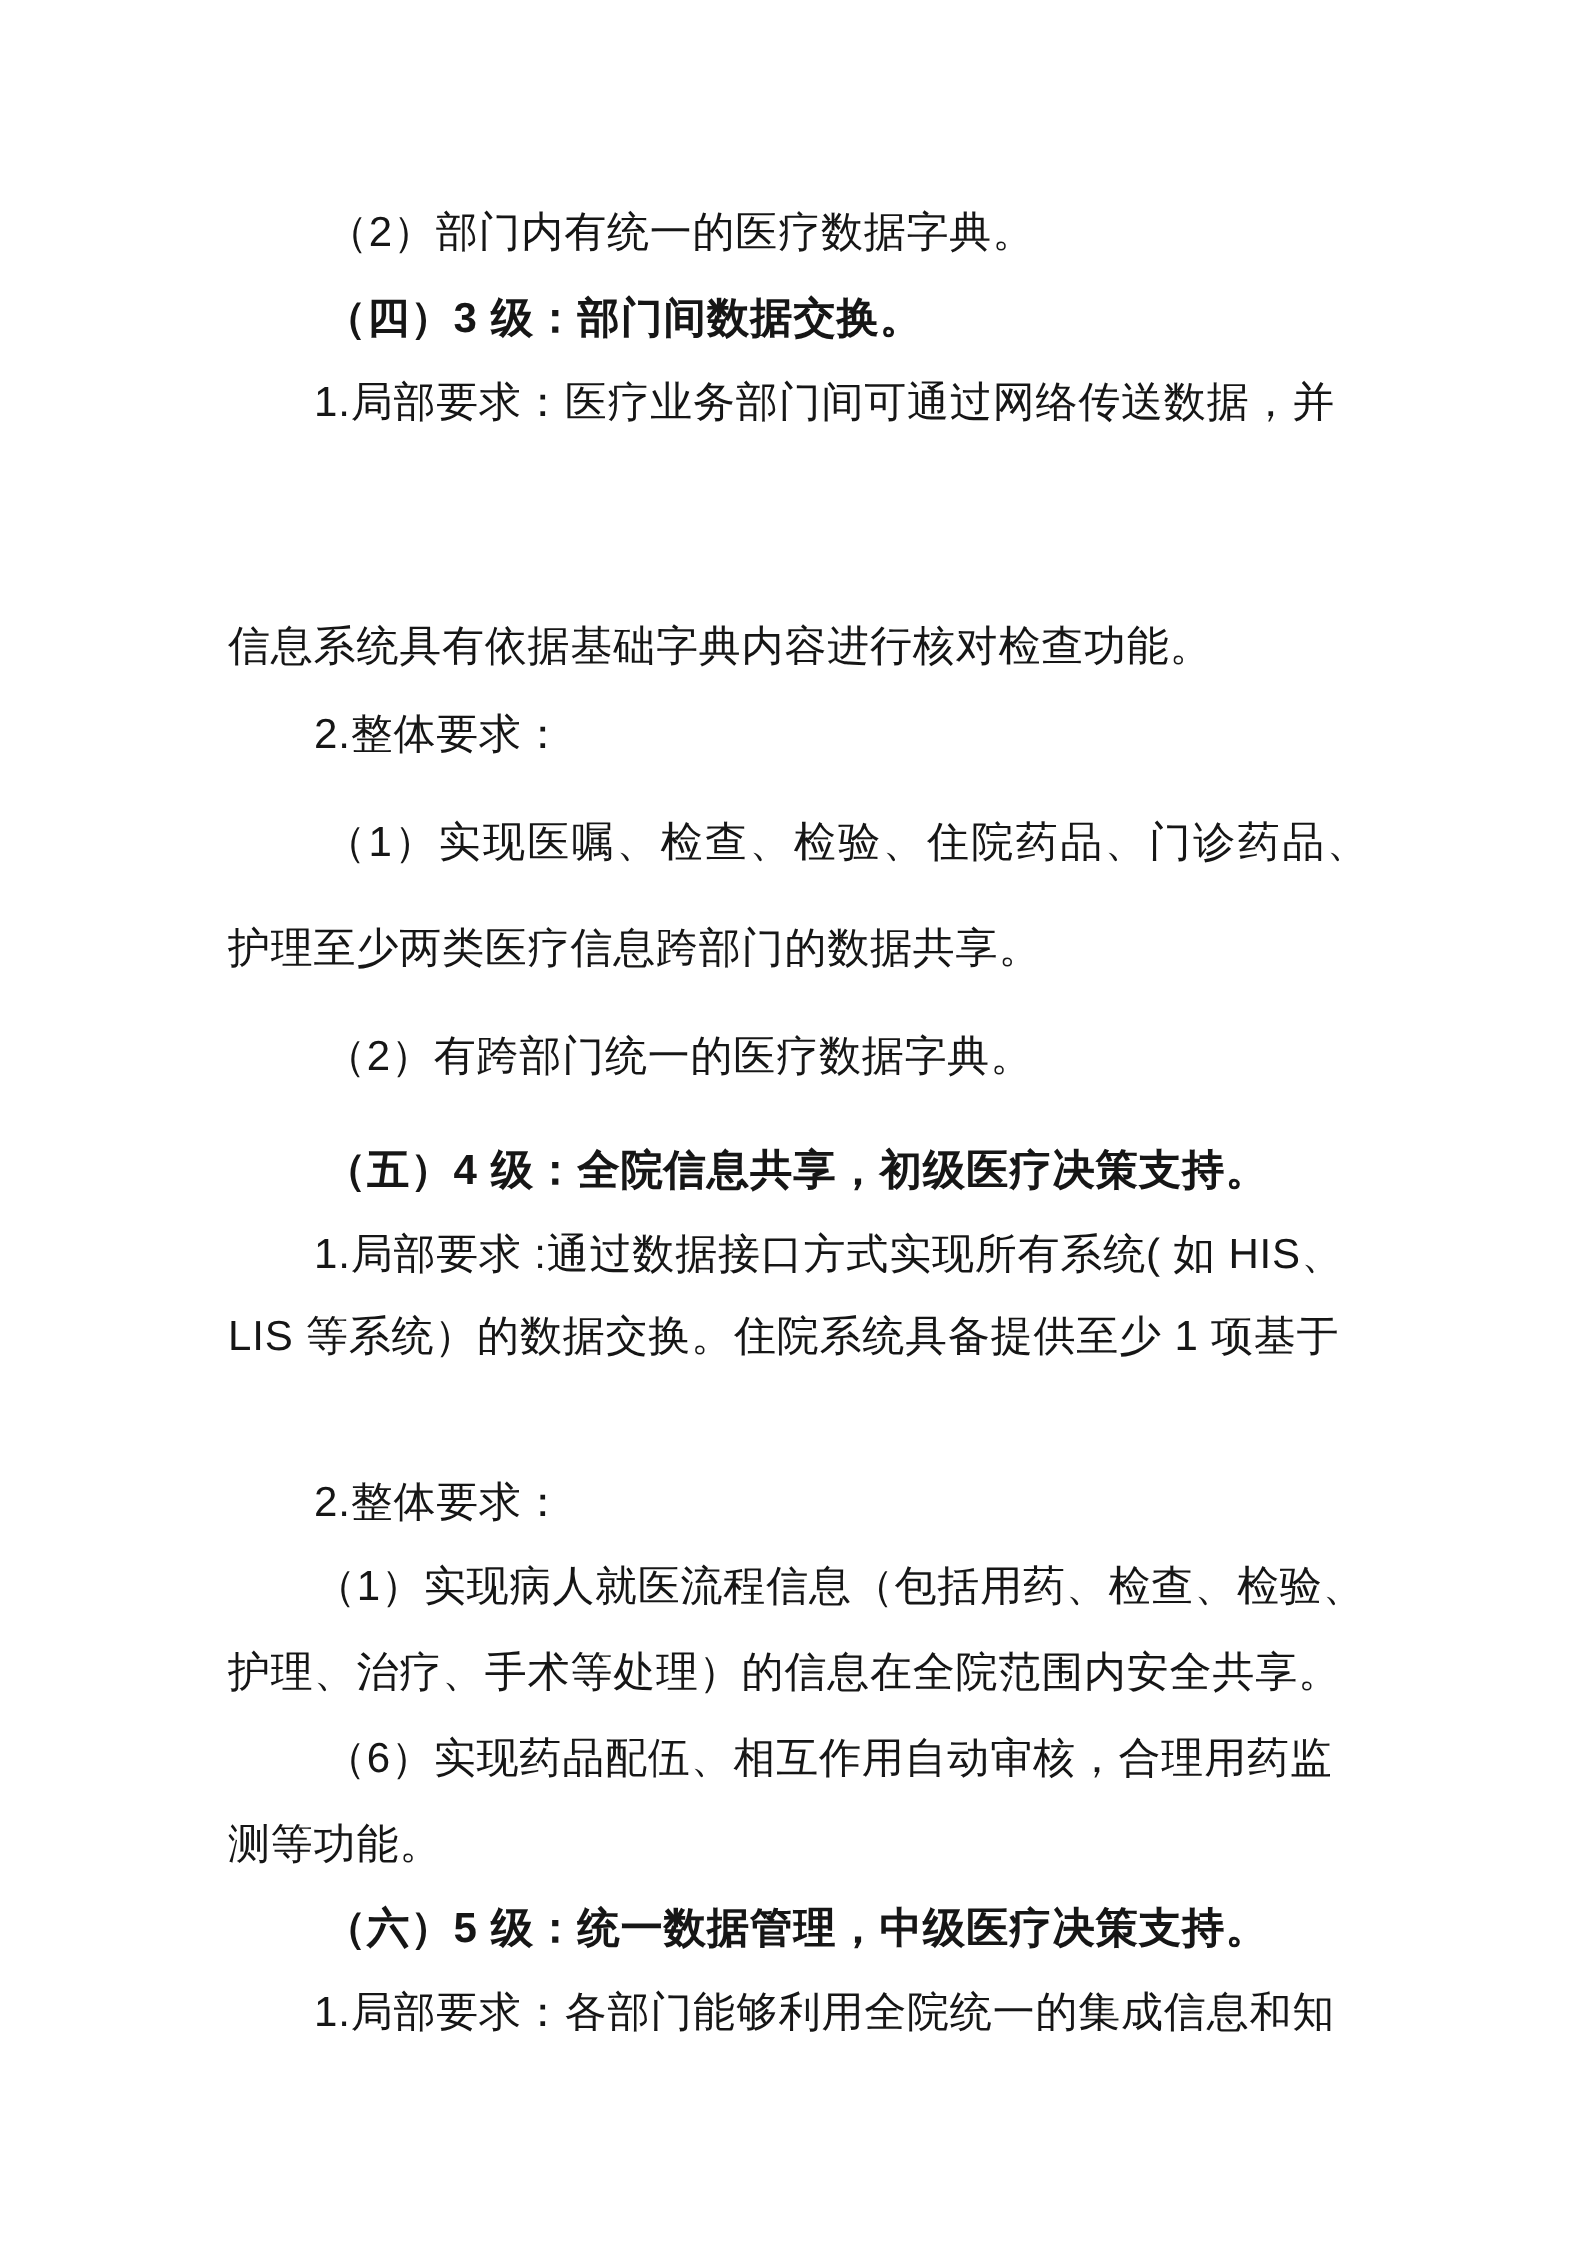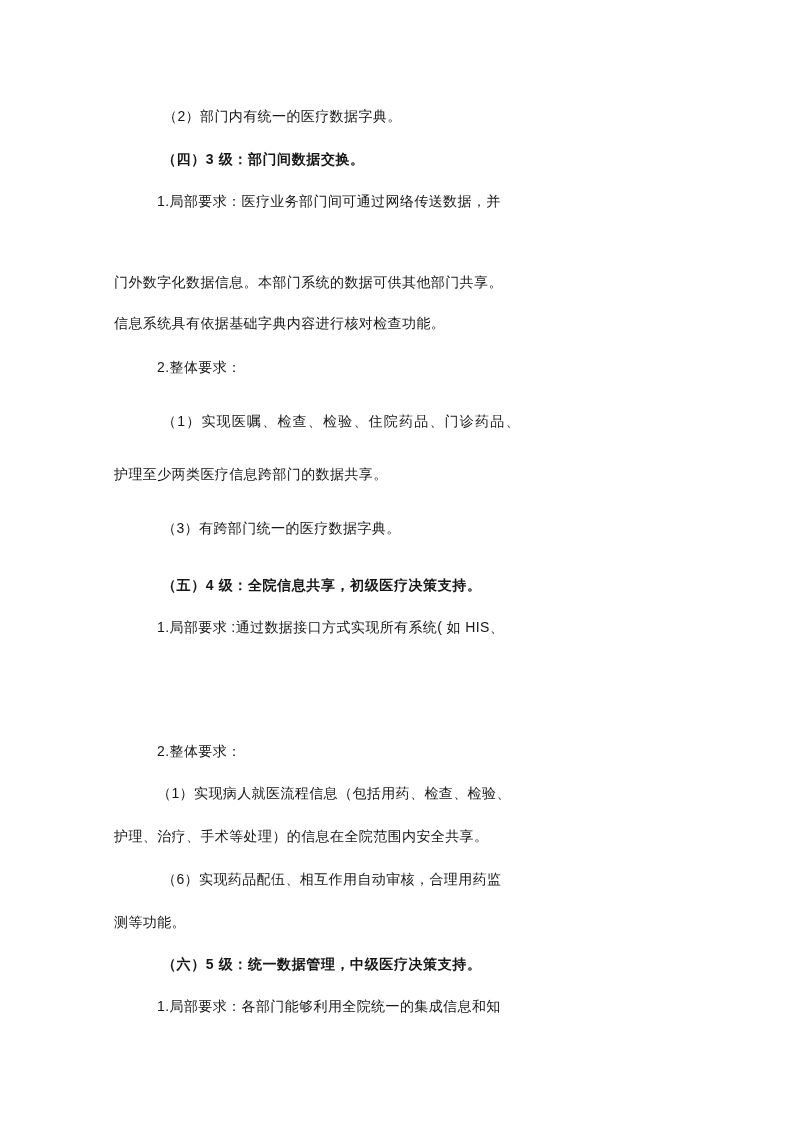--- a/index.html
+++ b/index.html
@@ -11,21 +11,21 @@
     position: relative;
     width: 793px;
     height: 1122px;
     background: #ffffff;
     overflow: hidden;
     font-family: "Liberation Sans", "DejaVu Sans", sans-serif;
     color: #161616;
   }
   .line {
     position: absolute;
-    font-size: 14px;
+    font-size: 21px;
     line-height: 27px;
     letter-spacing: 0.4px;
     white-space: nowrap;
     font-weight: 400;
   }
   .line.bold {
     font-weight: 700;
     letter-spacing: 0.6px;
   }
   .line.stretch {
@@ -35,33 +35,33 @@
 </head>
 <body>
 
 <div class="page">
 
   <div class="line" style="top:103px; left:163px;">（2）部门内有统一的医疗数据字典。</div>
 
   <div class="line bold" style="top:146px; left:162px;">（四）3 级：部门间数据交换。</div>
 
   <div class="line" style="top:188px; left:157px;">1.局部要求：医疗业务部门间可通过网络传送数据，并</div>
-  <div class="line" style="top:269px; left:114px;">门外数字化数据信息。本部门系统的数据可供其他部门共享。</div>
   <div class="line" style="top:310px; left:114px;text-align:right;">信息系统具有依据基础字典内容进行核对检查功能。</div>
 
   <div class="line" style="top:354px; left:157px;">2.整体要求：</div>
 
   <div class="line stretch" style="top:408px; left:162px;">（1）实现医嘱、检查、检验、住院药品、门诊药品、</div>
   <div class="line" style="top:461px; left:114px;">护理至少两类医疗信息跨部门的数据共享。</div>
 
-  <div class="line" style="top:515px; left:162px;">（3）有跨部门统一的医疗数据字典。</div>
+  <div class="line" style="top:515px; left:162px;">（2）有跨部门统一的医疗数据字典。</div>
 
   <div class="line bold" style="top:572px; left:162px;">（五）4 级：全院信息共享，初级医疗决策支持。</div>
 
   <div class="line" style="top:614px; left:157px;">1.局部要求 :通过数据接口方式实现所有系统( 如 HIS、</div>
+  <div class="line" style="top:655px; left:114px;">LIS 等系统）的数据交换。住院系统具备提供至少 1 项基于</div>
 
   <div class="line" style="top:738px; left:157px;">2.整体要求：</div>
 
   <div class="line" style="top:780px; left:157px;">（1）实现病人就医流程信息（包括用药、检查、检验、</div>
   <div class="line" style="top:823px; left:114px;">护理、治疗、手术等处理）的信息在全院范围内安全共享。</div>
 
   <div class="line" style="top:866px; left:162px;">（6）实现药品配伍、相互作用自动审核，合理用药监</div>
   <div class="line" style="top:909px; left:114px;">测等功能。</div>
 
   <div class="line bold" style="top:951px; left:162px;">（六）5 级：统一数据管理，中级医疗决策支持。</div>

